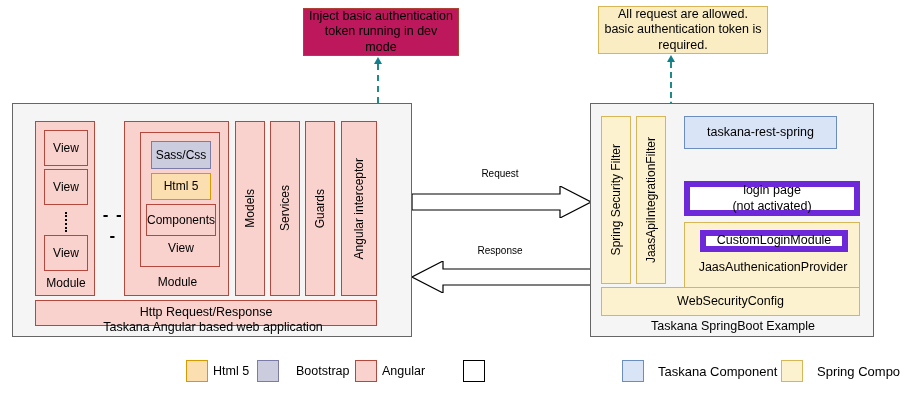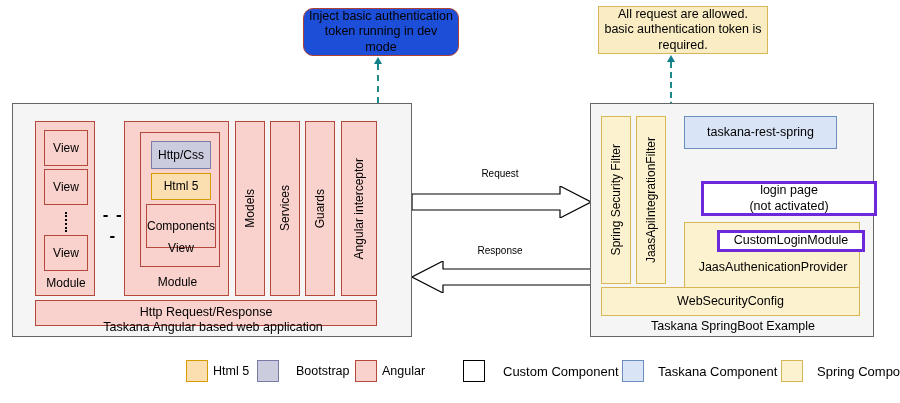--- a/index.html
+++ b/index.html
@@ -26,21 +26,21 @@
     line-height: 1.22;
   }
 
   
   .note {
     border-width: 1px;
     border-style: solid;
     font-size: 12.5px;
     padding: 2px 4px;
   }
-  .note-angular { background: #1d4ed8; border-color: #ae4034; border-radius: 10px; }
+  .note-angular { background: #be185d; border-color: #ae4034; }
   .note-spring  { background: #faedc4; border-color: #d6b656; }
 
   
   .panel {
     background: #f5f5f5;
     border: 1px solid #666666;
   }
   .panel-caption {
     font-size: 12.5px;
     text-align: center;
@@ -68,22 +68,21 @@
     border: 1px solid #d6b656;
   }
   
   .taskana {
     background: #d9e5f7;
     border: 1px solid #6c8ebf;
   }
   
   .custom {
     background: #ffffff;
-    border: 3px solid #6d28d9;
-    margin-left: 17px;
+    border: 6px solid #6d28d9;
   }
 
   .vert {
     writing-mode: vertical-rl;
     transform: rotate(180deg);
   }
 
   
   .dash-line {
     border-left: 2px dashed #1f8a8a;
@@ -159,26 +158,26 @@
     </div>
   </div>
 
   <div class="abs ctr hdots" style="left:84px; top:112px; width:32px; height:20px;">
     <span>- - -</span>
   </div>
 
   <div class="abs ng" style="left:111px; top:17px; width:105px; height:175px;">
     <div class="abs ng" style="left:15px; top:10px; width:80px; height:135px;">
       <div class="abs boot ctr" style="left:10px; top:8px; width:60px; height:28px;">
-        <span>Http/Css</span>
+        <span>Sass/Css</span>
       </div>
       <div class="abs html5 ctr" style="left:10px; top:40px; width:60px; height:27px;">
         <span>Html 5</span>
       </div>
-      <div class="abs ng ctr" style="left:5px; top:71px; width:70px; height:44px;">
+      <div class="abs ng ctr" style="left:5px; top:71px; width:70px; height:32px;">
         <span>Components</span>
       </div>
       <div class="abs ctr" style="left:0px; top:104px; width:80px; height:22px;">
         <span>View</span>
       </div>
     </div>
     <div class="abs ctr" style="left:0px; top:150px; width:105px; height:20px;">
       <span>Module</span>
     </div>
   </div>
@@ -267,21 +266,20 @@
   </div>
   <div class="abs legend-item" style="left:169px; top:0px;">
     <span class="swatch" style="background:#f9d2cd; border:1.5px solid #b5483c;"></span>
     <span class="legend-label">Angular</span>
   </div>
 </div>
 
 <div class="abs" style="left:463px; top:360px; width:430px; height:24px;">
   <div class="abs legend-item" style="left:0px; top:0px;">
     <span class="swatch" style="background:#ffffff; border:1.5px solid #000000; margin-right:18px;"></span>
-    <span class="legend-label-wide">Custom Component</span>
   </div>
   <div class="abs legend-item" style="left:159px; top:0px;">
     <span class="swatch" style="background:#d9e5f7; border:1.5px solid #6c8ebf; margin-right:14px;"></span>
     <span class="legend-label-wide">Taskana Component</span>
   </div>
   <div class="abs legend-item" style="left:318px; top:0px;">
     <span class="swatch" style="background:#fdf2cf; border:1.5px solid #d6b656; margin-right:14px;"></span>
     <span class="legend-label-wide">Spring Component</span>
   </div>
 </div>

